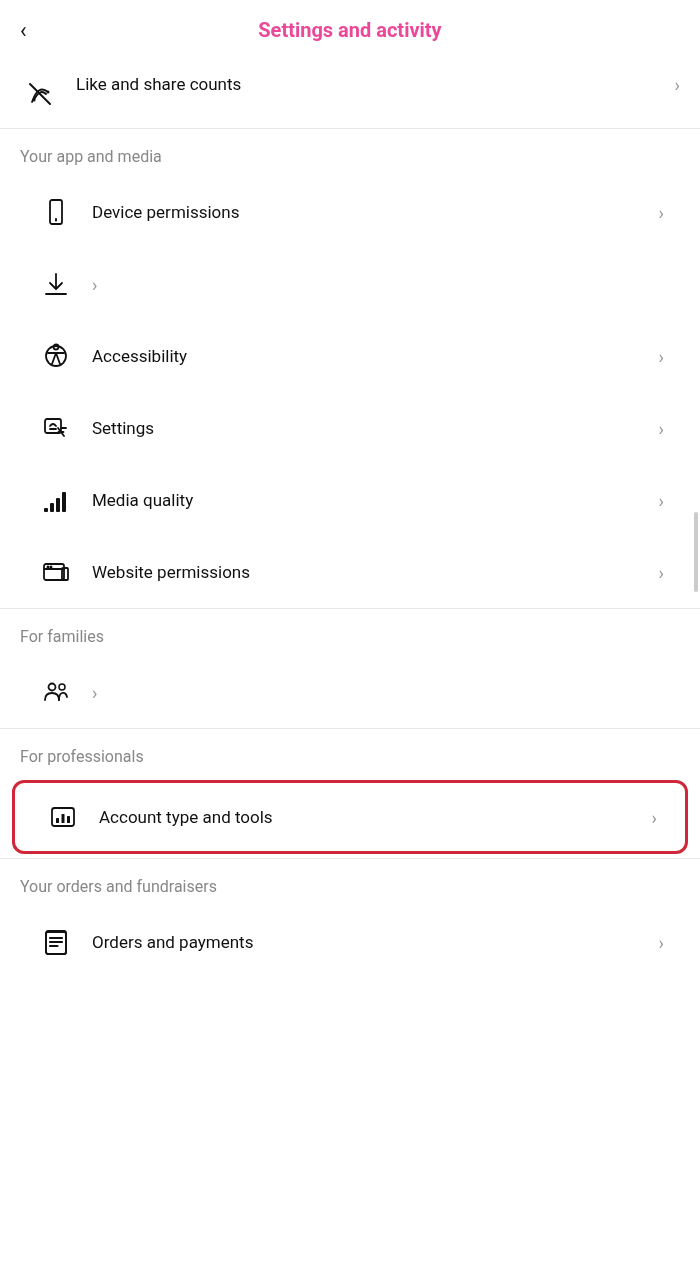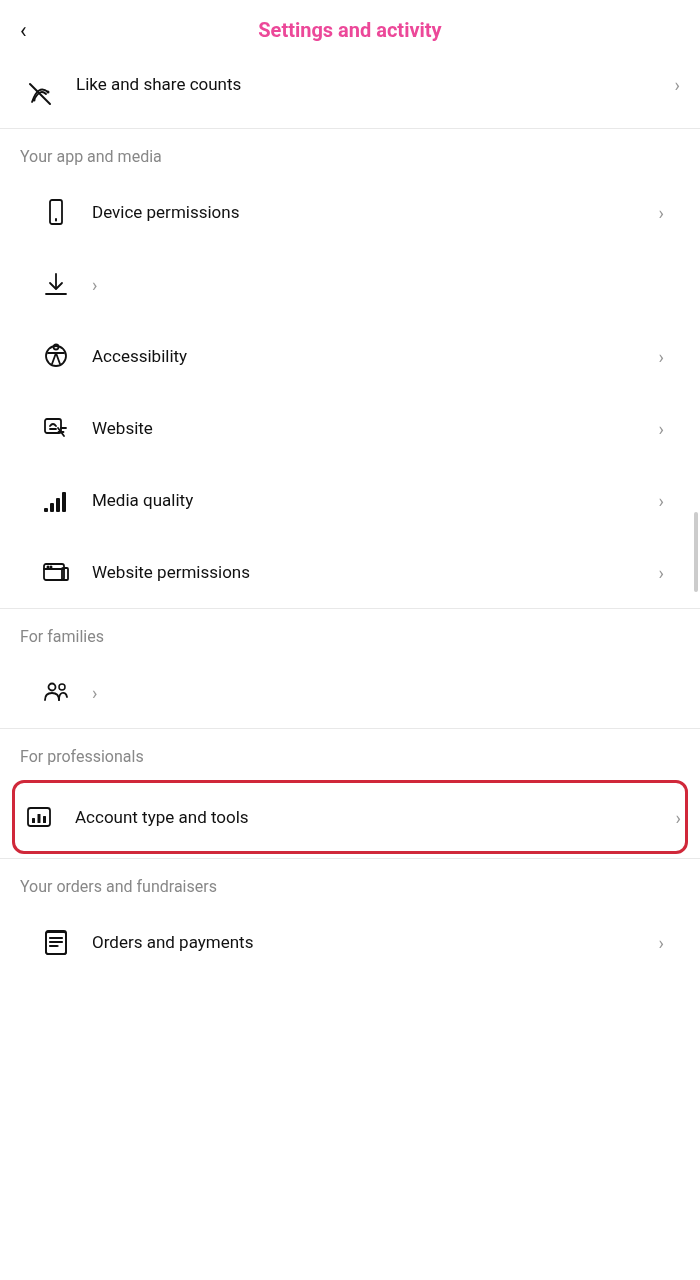--- a/index.html
+++ b/index.html
@@ -86,21 +86,21 @@
     .item-chevron {
       font-size: 18px;
       color: #999;
     }
 
     
     .settings-item.highlighted {
       border: 3px solid #d0283a;
       border-radius: 12px;
       margin: 4px 12px;
-      padding: 14px 4px;
+      padding: 14px 28px;
     }
 
     
     .top-partial {
       display: flex;
       align-items: flex-start;
       padding: 14px 20px;
       cursor: pointer;
     }
     .top-partial .item-icon {
@@ -188,21 +188,21 @@
   <div class="item-icon">
     <svg viewBox="0 0 28 28" fill="none" stroke="#111" stroke-width="1.8" stroke-linecap="round" stroke-linejoin="round">
       <rect x="3" y="5" width="16" height="14" rx="2"></rect>
       <path d="M8 12 Q11 8 14 12"></path>
       <line x1="8" y1="15" x2="14" y2="15"></line>
       <path d="M16 14 L22 22"></path>
       <path d="M19 14 h5"></path>
       <path d="M16.5 18 h5"></path>
     </svg>
   </div>
-  <span class="item-label">Website</span>
+  <span class="item-label">Settings</span>
   <span class="item-chevron">›</span>
 </div>
 
 <div class="settings-item">
   <div class="item-icon">
     <svg viewBox="0 0 28 28" fill="none" stroke="#111" stroke-width="1.8" stroke-linecap="round" stroke-linejoin="round">
       <rect x="2" y="22" width="4" height="4" rx="1" fill="#111" stroke="none"></rect>
       <rect x="8" y="17" width="4" height="9" rx="1" fill="#111" stroke="none"></rect>
       <rect x="14" y="12" width="4" height="14" rx="1" fill="#111" stroke="none"></rect>
       <rect x="20" y="6" width="4" height="20" rx="1" fill="#111" stroke="none"></rect>

